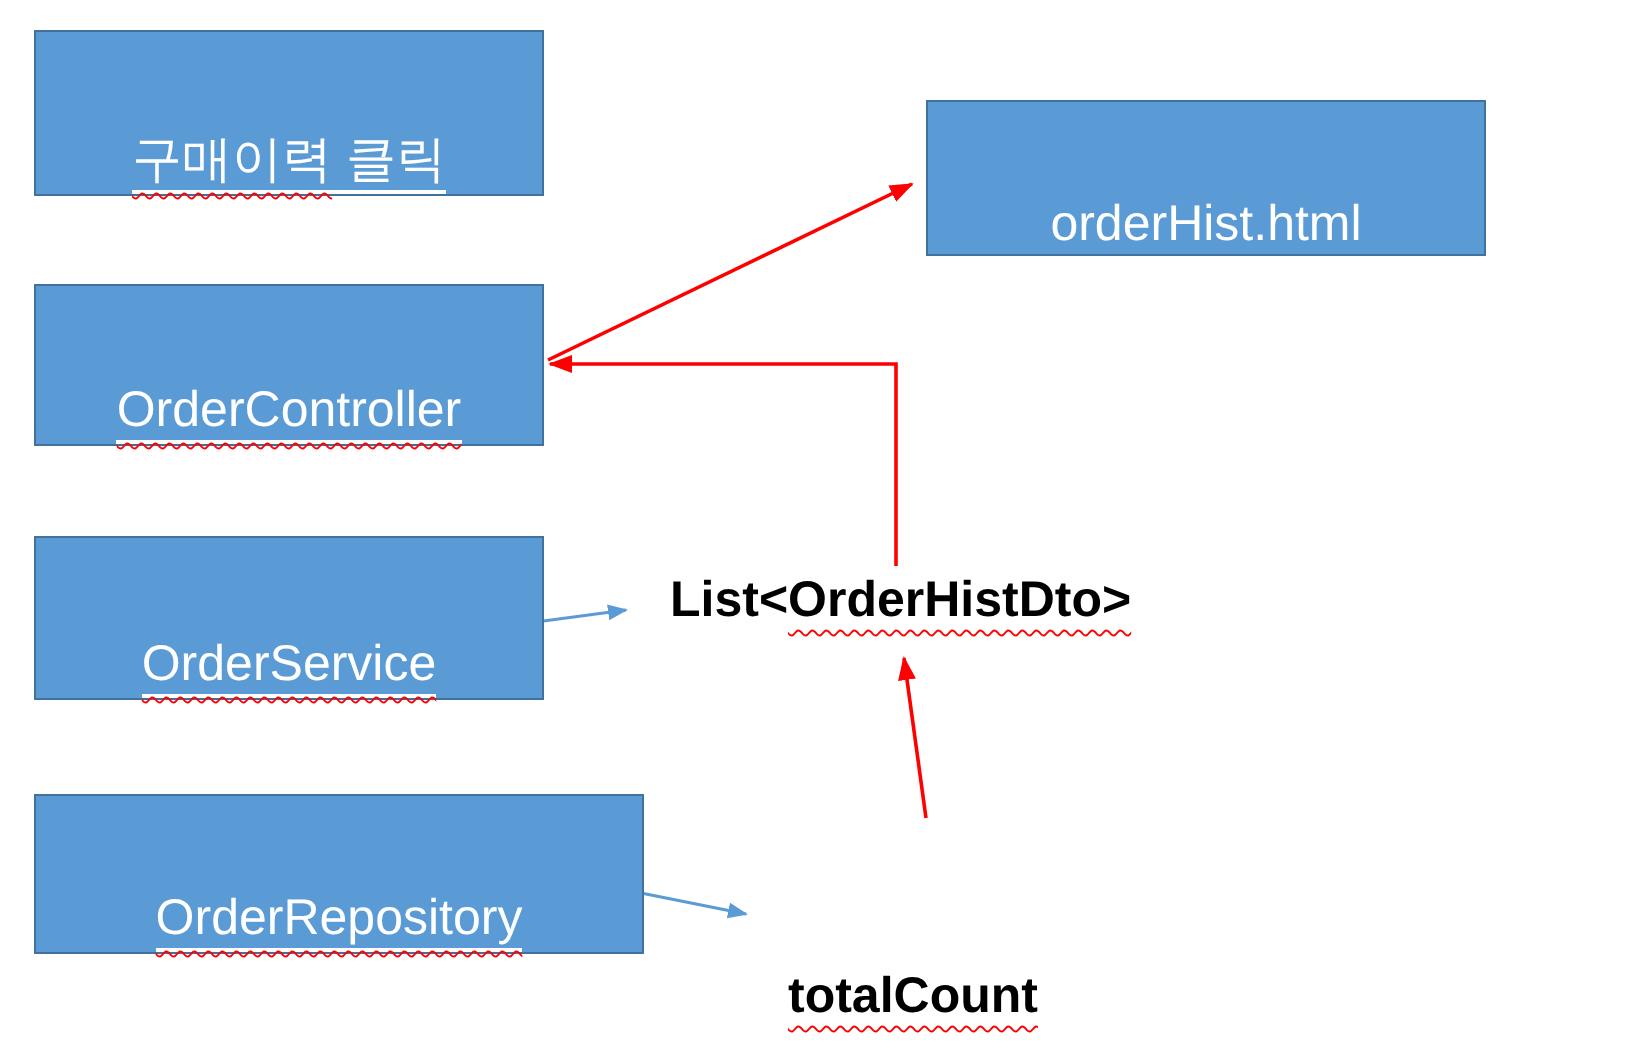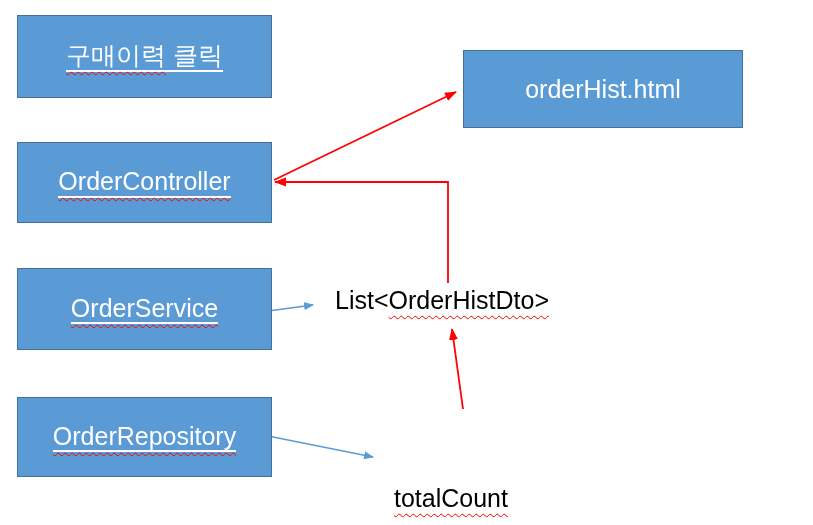--- a/index.html
+++ b/index.html
@@ -14,21 +14,21 @@
     height: 525px;
     background: #ffffff;
     overflow: hidden;
   }
   .box {
     position: absolute;
     box-sizing: border-box;
     background: #5b9bd5;
     border: 1.5px solid #41719c;
     display: flex;
-    align-items: center;
+    align-items: flex-end;
     justify-content: center;
   }
   .box .lbl {
     color: #ffffff;
     font-size: 25px;
     line-height: 1.15;
     white-space: nowrap;
   }
   .lbl.u-solid {
     display: inline-block;
@@ -41,20 +41,21 @@
     text-decoration-color: #ff0000;
     text-decoration-thickness: 1px;
     text-underline-offset: 7px;
   }
   .free-text {
     position: absolute;
     color: #000000;
     font-size: 25px;
     line-height: 1.2;
     white-space: nowrap;
+    font-weight: bold;
   }
   .free-text .sc-wavy {
     text-underline-offset: 6px;
   }
   .arrow-layer {
     position: absolute;
     left: 0;
     top: 0;
     width: 813px;
     height: 525px;
@@ -91,21 +92,21 @@
   </div>
 
   <div class="box" style="left:17px; top:142px; width:255px; height:81px">
     <span class="lbl u-solid"><span class="sc-wavy">OrderController</span></span>
   </div>
 
   <div class="box" style="left:17px; top:268px; width:255px; height:82px">
     <span class="lbl u-solid"><span class="sc-wavy">OrderService</span></span>
   </div>
 
-  <div class="box" style="left:17px; top:397px; width:255px; height:80px">
+  <div class="box" style="left:17px; top:397px; width:305px; height:80px">
     <span class="lbl u-solid"><span class="sc-wavy">OrderRepository</span></span>
   </div>
 
   <div class="free-text" style="left:335px; top:285px"><span>List&lt;</span><span class="sc-wavy">OrderHistDto&gt;</span></div>
 
 
   <div class="free-text" style="left:394px; top:483px"><span class="sc-wavy">totalCount</span></div>
 
 </div>
 

